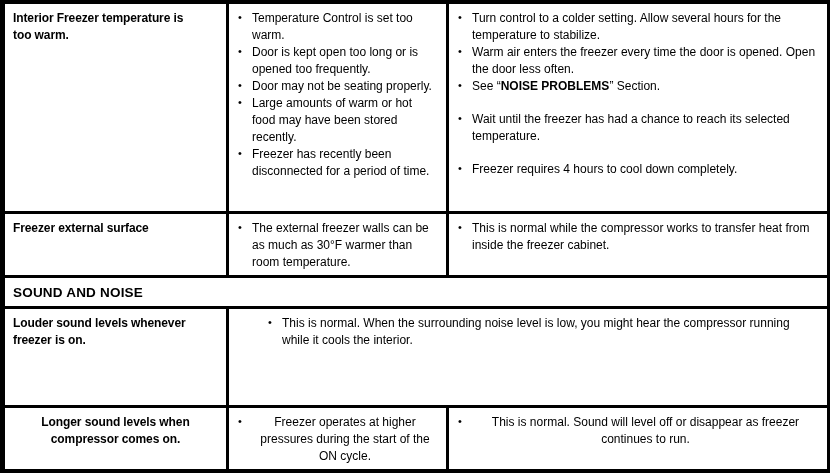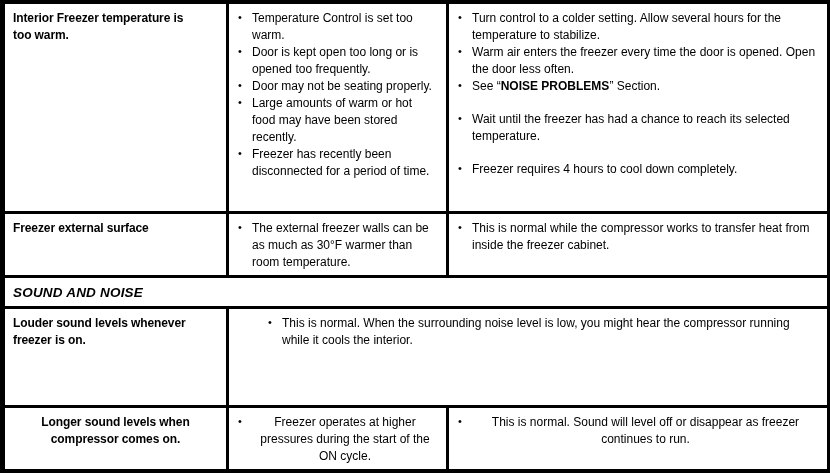--- a/index.html
+++ b/index.html
@@ -69,21 +69,20 @@
     box-sizing: border-box;
     border-bottom: 3px solid #000;
   }
   .section-cell {
     box-sizing: border-box;
     width: 100%;
     padding: 6px 8px 18px 8px;
     font-size: 13.5px;
     line-height: 18px;
     font-weight: bold;
-    font-style: italic;
     letter-spacing: 0.2px;
     border-radius: 6px;
   }
 
   ul.bullets {
     list-style: none;
     margin: 0;
     padding: 0;
   }
   ul.bullets li {

